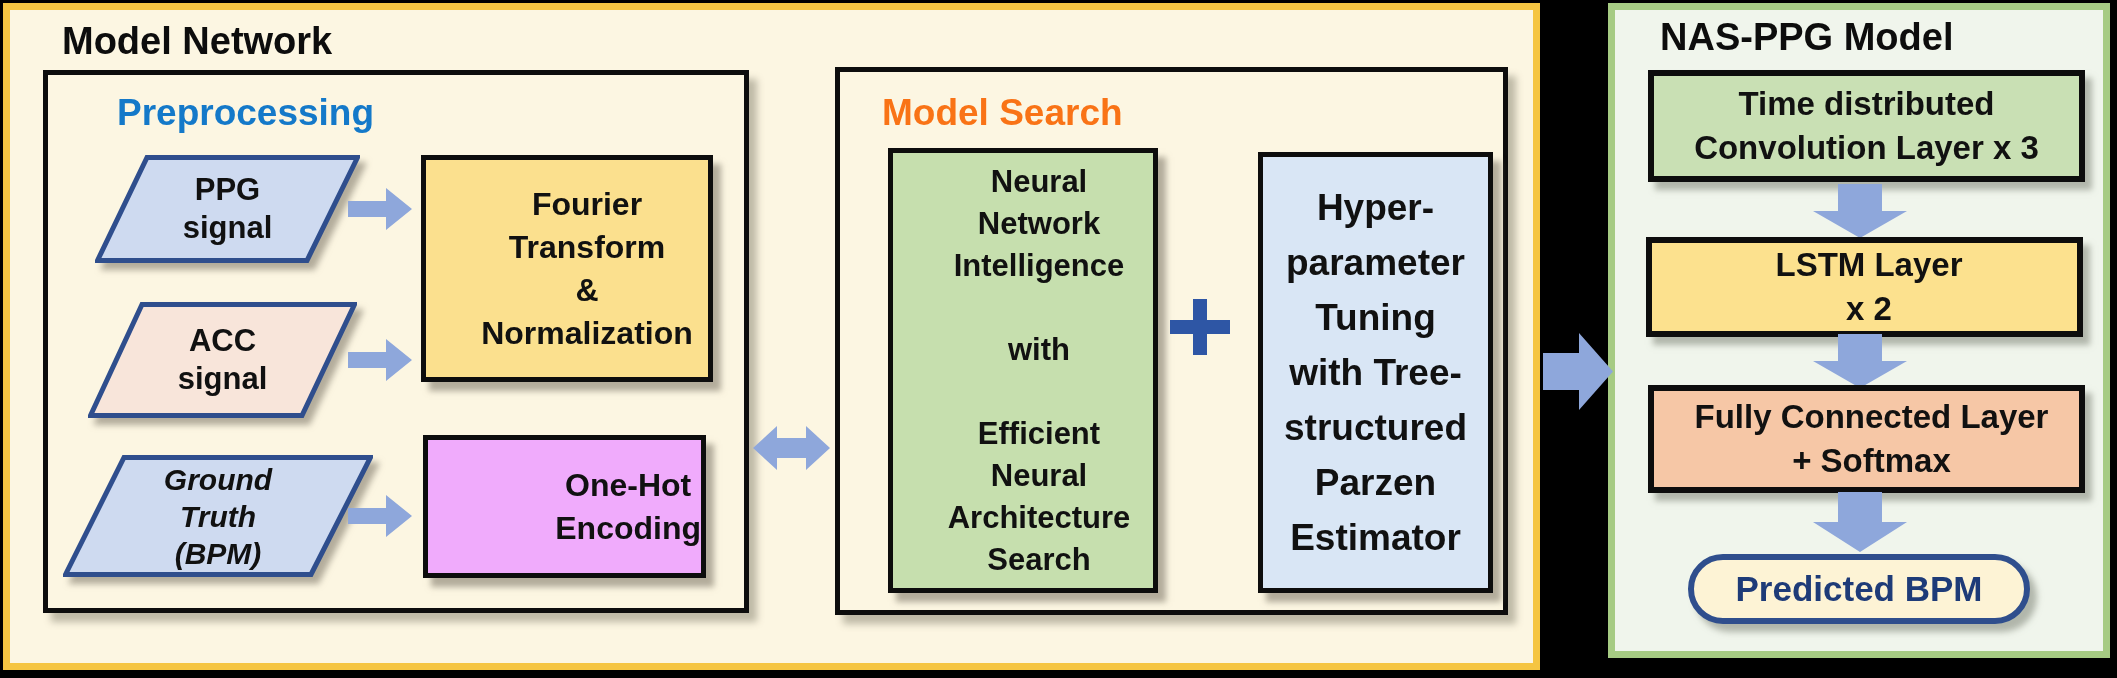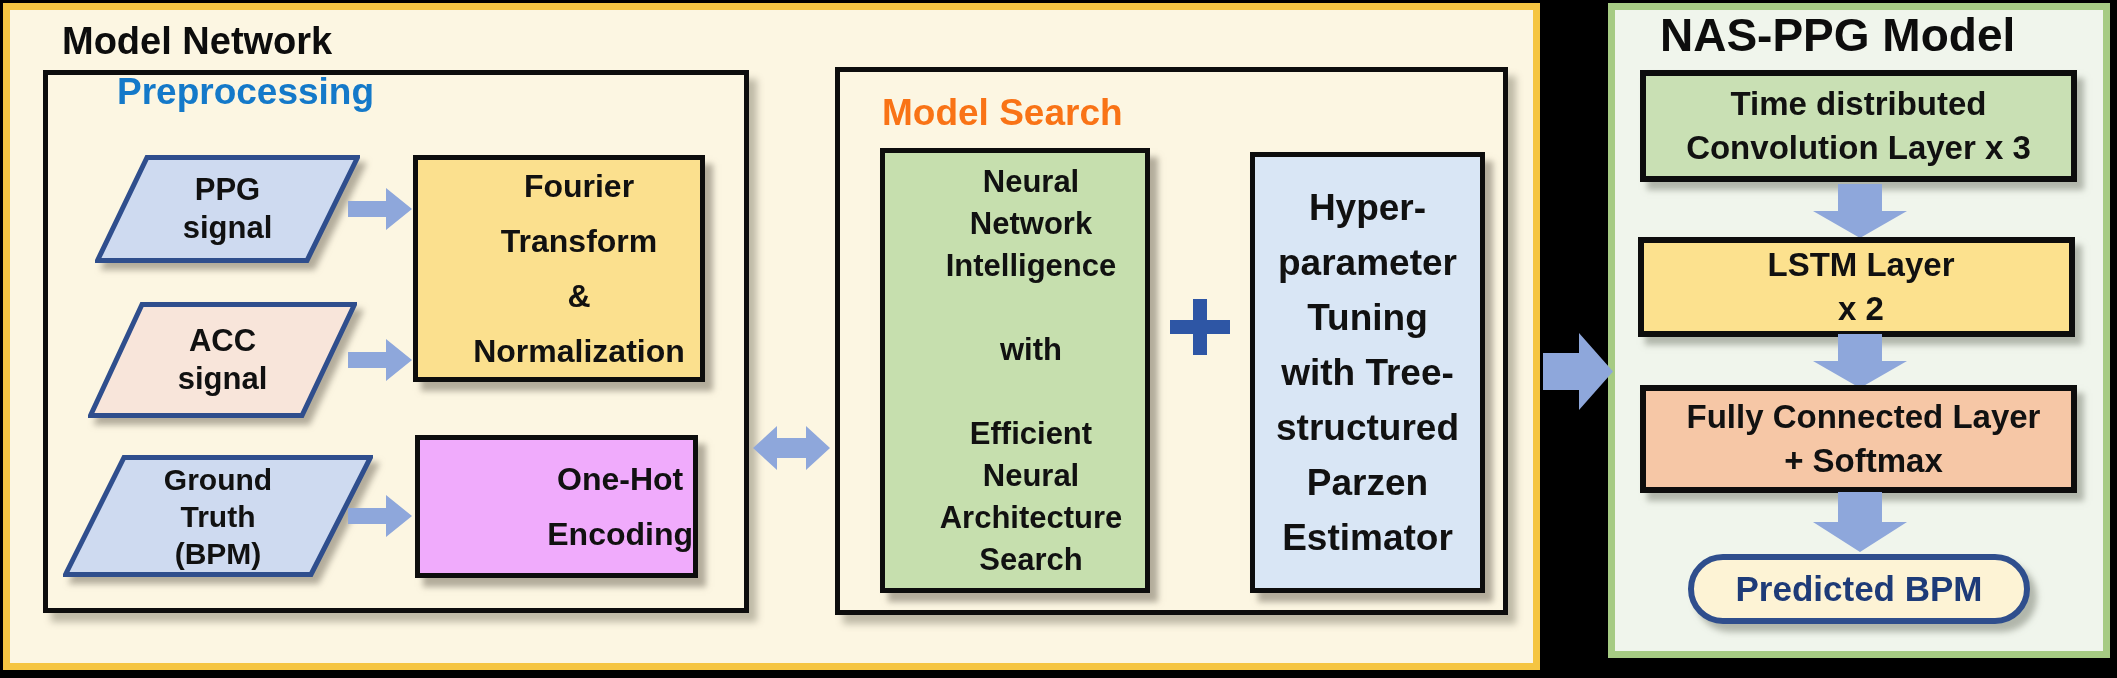--- a/index.html
+++ b/index.html
@@ -8,72 +8,73 @@
     font-family:"Liberation Sans","DejaVu Sans",sans-serif;overflow:hidden;
   }
   .abs{position:absolute;box-sizing:border-box;}
   .panel{position:absolute;box-sizing:border-box;}
   .hdr{position:absolute;font-weight:700;white-space:nowrap;}
   .pbox{
     position:absolute;box-sizing:border-box;border:5px solid #0d0d0d;
     display:flex;align-items:center;justify-content:center;text-align:center;
     white-space:pre-line;font-weight:700;color:#111;
     box-shadow:8px 9px 6px rgba(118,112,96,0.55);
+    margin-left:8px;
   }
   .nasbox{border-width:6px;box-shadow:7px 8px 6px rgba(125,132,118,0.55);}
   .outline{
     position:absolute;box-sizing:border-box;border:5px solid #0d0d0d;
     box-shadow:8px 9px 7px rgba(118,112,96,0.45);
   }
   .plabel{
     position:absolute;display:flex;align-items:center;justify-content:center;
     text-align:center;white-space:pre-line;font-weight:700;color:#111;
     font-size:31px;line-height:38px;
   }
   .pgram{position:absolute;filter:drop-shadow(6px 7px 3px rgba(118,112,96,0.55));}
   .oval{
     position:absolute;box-sizing:border-box;border:6px solid #2F4E8D;border-radius:35px;
     display:flex;align-items:center;justify-content:center;font-weight:700;
     box-shadow:7px 8px 6px rgba(125,132,118,0.55);
   }
-  .f32{font-size:32px;line-height:55px;padding-left:40px;}
+  .f32{font-size:32px;line-height:43px;padding-left:40px;}
   .f33{font-size:33px;line-height:44px;}
   .nni{font-size:31px;line-height:42px;}
   .hyp{font-size:37px;line-height:55px;}
 </style>
 </head>
 <body>
 
 <div class="canvas">
 
   <div class="panel" style="left: 3px; top: 3px; width: 1537px; height: 667px; border: 7px solid rgb(245, 197, 66); background-color: rgb(252, 246, 226);"></div>
 
   <div class="panel" style="left: 1608px; top: 3px; width: 502px; height: 655px; border: 7px solid rgb(166, 203, 131); background-color: rgb(240, 245, 236);"></div>
 
   <div class="hdr" style="left: 62px; top: 20px; font-size: 38px; color: rgb(13, 13, 13);">Model Network</div>
 
   <div class="outline" style="left:43px;top:70px;width:706px;height:543px;"></div>
-  <div class="hdr" style="left: 117px; top: 71px; font-size: 37px; color: rgb(20, 121, 201);">Preprocessing</div>
+  <div class="hdr" style="left: 117px; top: 92px; font-size: 37px; color: rgb(20, 121, 201);">Preprocessing</div>
 
   <svg class="pgram" style="left:95px;top:155px;" width="265" height="108">
     <polygon points="52,2.5 262.5,2.5 212,105.5 2.5,105.5" stroke-width="5" stroke-linejoin="miter" fill="#CEDAF0" stroke="#2F4E8D"></polygon>
   </svg>
   <div class="plabel" style="left:95px;top:155px;width:265px;height:108px;">PPG
 signal</div>
 
   <svg class="pgram" style="left:88px;top:302px;" width="269" height="116">
     <polygon points="54,2.5 266.5,2.5 214,113.5 2.5,113.5" stroke-width="5" stroke-linejoin="miter" fill="#F8E5DA" stroke="#2F4E8D"></polygon>
   </svg>
   <div class="plabel" style="left:88px;top:302px;width:269px;height:116px;">ACC
 signal</div>
 
   <svg class="pgram" style="left:63px;top:455px;" width="310" height="122">
     <polygon points="61,2.5 307.5,2.5 248,119.5 2.5,119.5" stroke-width="5" stroke-linejoin="miter" fill="#CEDAF0" stroke="#2F4E8D"></polygon>
   </svg>
-  <div class="plabel" style="left:63px;top:455px;width:310px;height:122px;font-size:30px;line-height:37px;">Ground
+  <div class="plabel" style="left:63px;top:455px;width:310px;height:122px;font-size:30px;line-height:37px;font-style:italic;">Ground
 Truth
 (BPM)</div>
 
   <svg class="abs" style="left:348px;top:187px;" width="64" height="44">
     <polygon points="0,14 38,14 38,1 64,22 38,43 38,30 0,30" fill="#8EA7DB"></polygon>
   </svg>
   <svg class="abs" style="left:348px;top:338px;" width="64" height="44">
     <polygon points="0,14 38,14 38,1 64,22 38,43 38,30 0,30" fill="#8EA7DB"></polygon>
   </svg>
   <svg class="abs" style="left:348px;top:494px;" width="64" height="44">
@@ -123,21 +124,21 @@
 with Tree-
 structured
 Parzen
 Estimator</div>
   </div>
 
   <svg class="abs" style="left:1543px;top:333px;" width="70" height="77">
     <polygon points="0,20 36,20 36,0 70,38.5 36,77 36,57 0,57" fill="#8EA7DB"></polygon>
   </svg>
 
-  <div class="hdr" style="left: 1660px; top: 8px; font-size: 46px; color: rgb(13, 13, 13);">NAS-PPG Model</div>
+  <div class="hdr" style="left: 1660px; top: 16px; font-size: 38px; color: rgb(13, 13, 13);">NAS-PPG Model</div>
 
   <div class="pbox nasbox f33" style="left: 1640px; top: 70px; width: 437px; height: 112px; background-color: rgb(201, 224, 180);">
     <div>Time distributed
 Convolution Layer x 3</div>
   </div>
 
   <svg class="abs" style="left:1813px;top:184px;" width="94" height="54">
     <polygon points="25,0 69,0 69,27 94,27 47,54 0,27 25,27" fill="#8EA7DB"></polygon>
   </svg>
 

